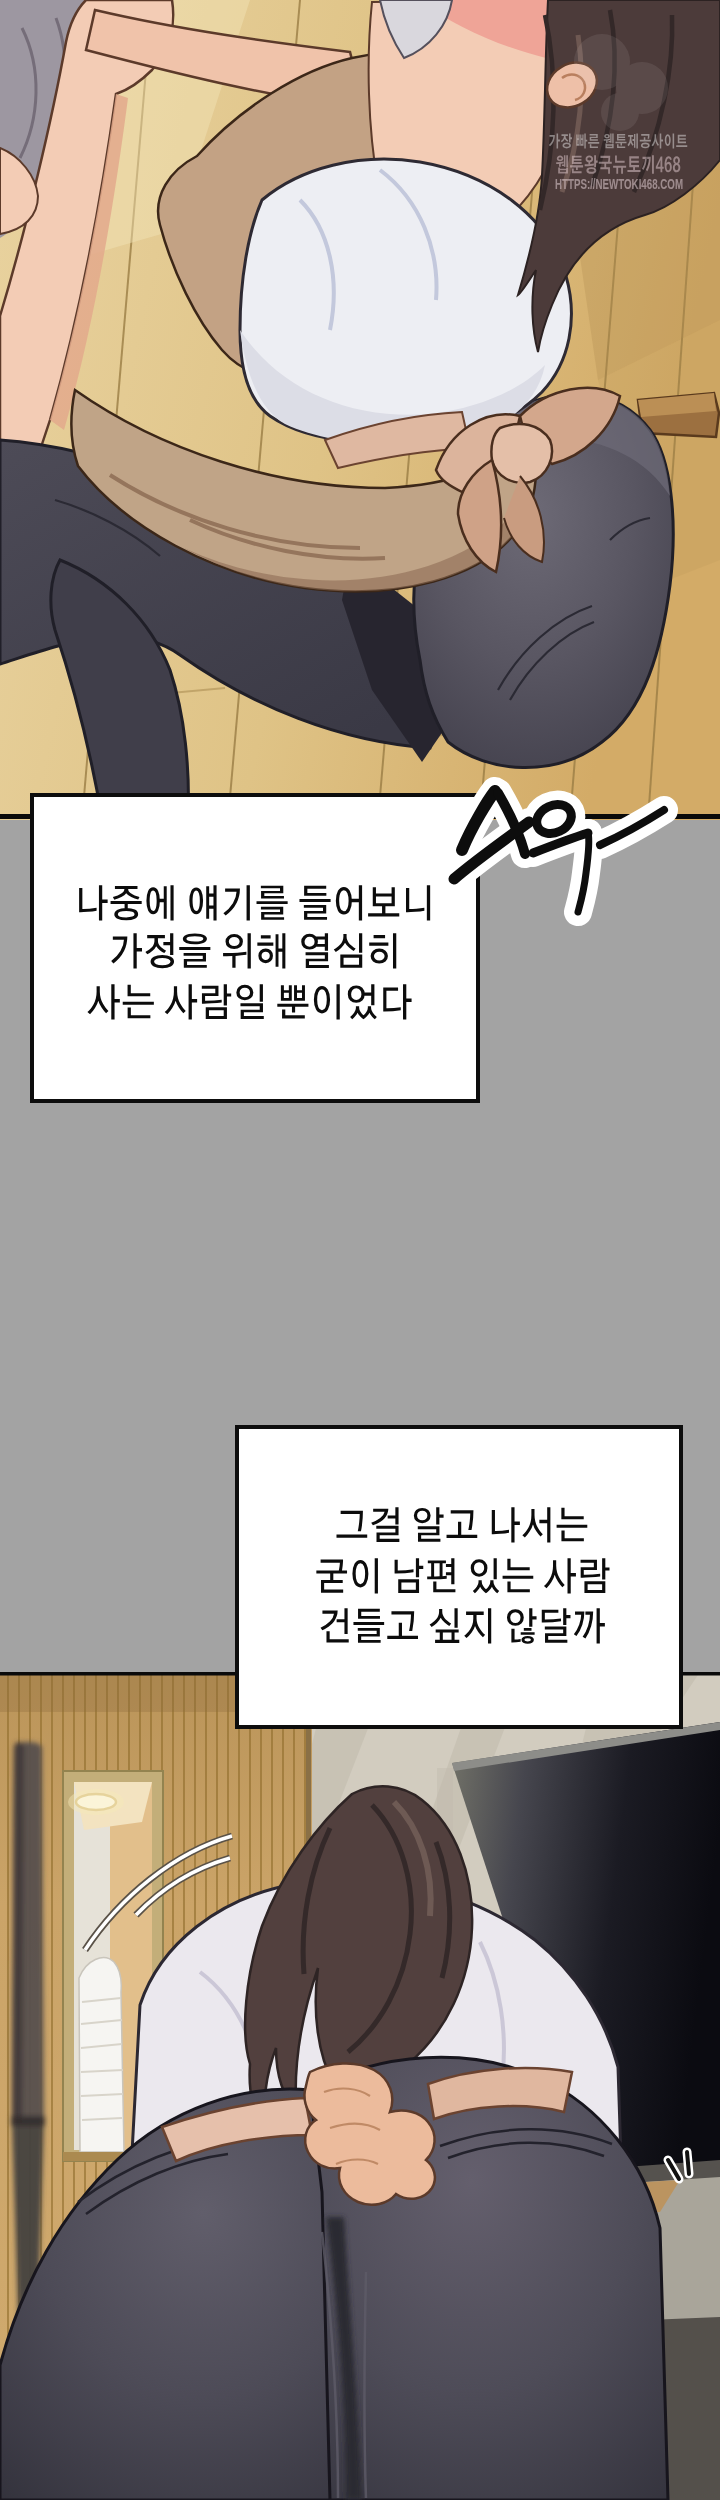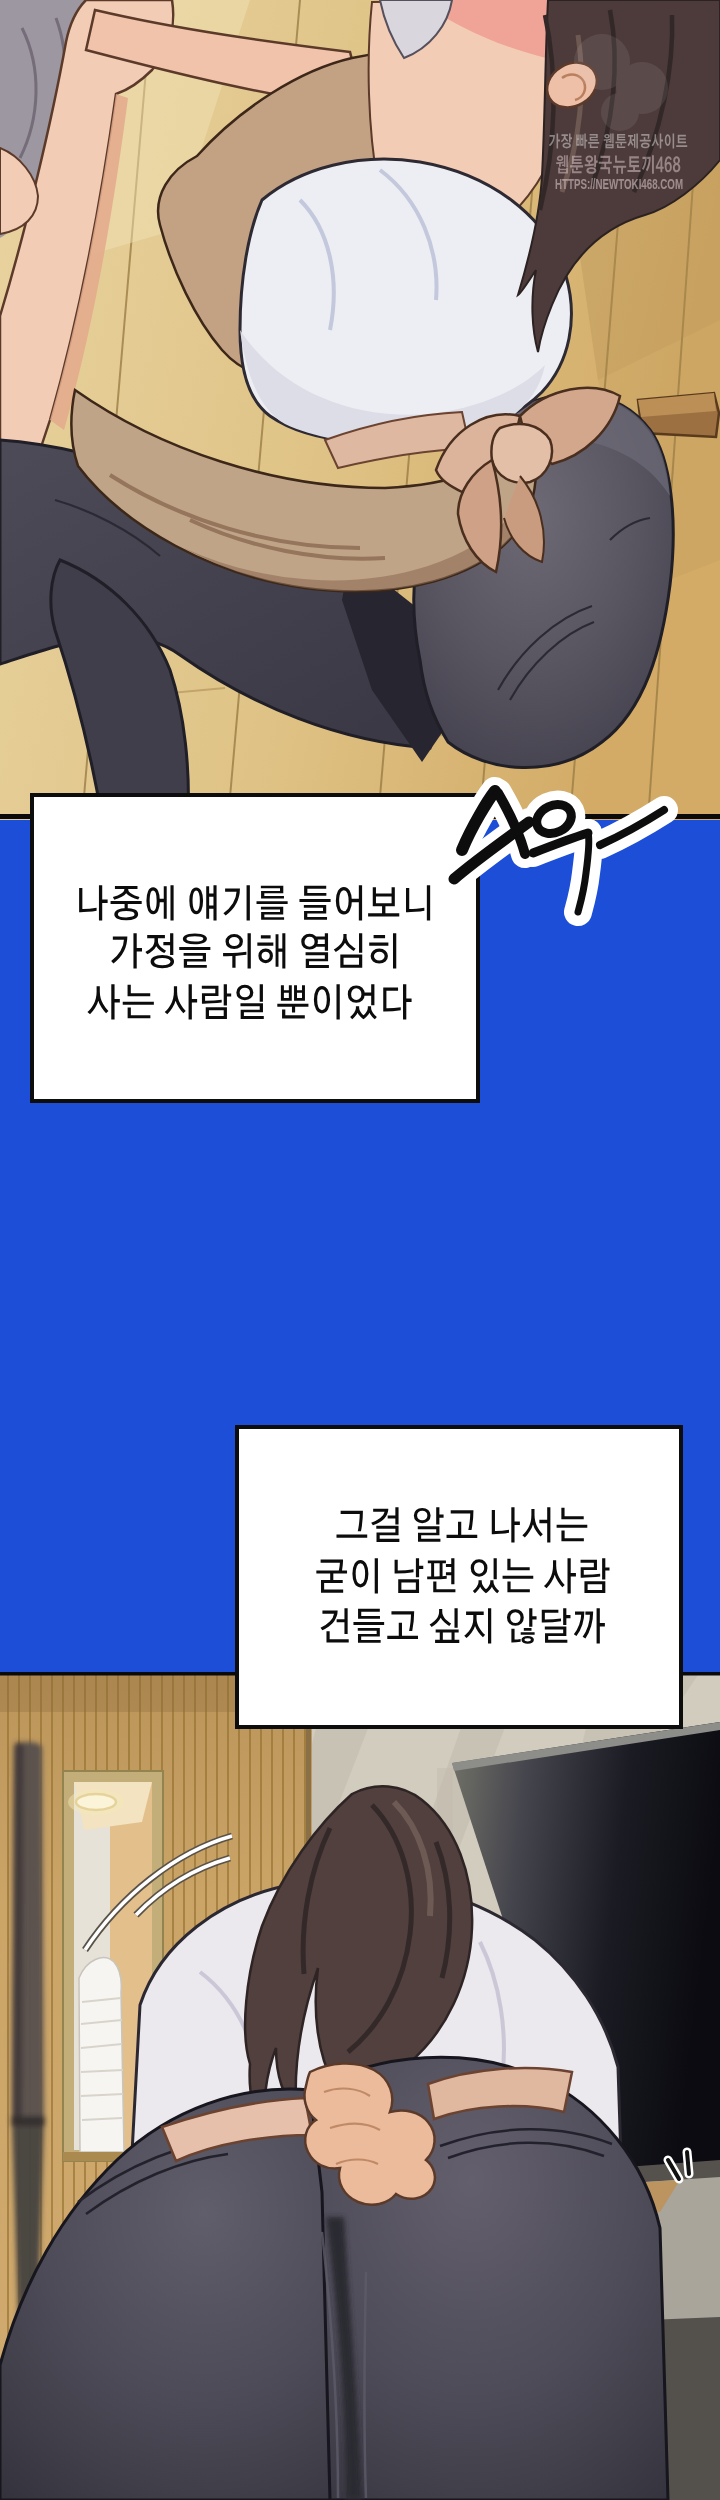--- a/index.html
+++ b/index.html
@@ -1,15 +1,15 @@
 <!DOCTYPE html>
 <html><head><meta charset="utf-8">
 <style>
 html,body{margin:0;padding:0;background:#ffffff}
-#page{position:relative;width:720px;height:2500px;overflow:hidden;background:#1d4ed8;font-family:"Liberation Sans",sans-serif}
+#page{position:relative;width:720px;height:2500px;overflow:hidden;background:#a3a3a3;font-family:"Liberation Sans",sans-serif}
 .box{position:absolute;background:#ffffff;border:4px solid #0d0d0d}
 </style></head>
 <body>
 <div id="page">
 <svg width="720" height="820" viewBox="0 0 720 820" style="position:absolute;left:0;top:0" xmlns="http://www.w3.org/2000/svg">
 <defs>
 <linearGradient id="wood1" x1="0" y1="0" x2="1" y2="0.25">
  <stop offset="0" stop-color="#e9d3a0"></stop>
           <stop offset="0.55" stop-color="#dfc386"></stop>
           <stop offset="1" stop-color="#d3ab67"></stop>

